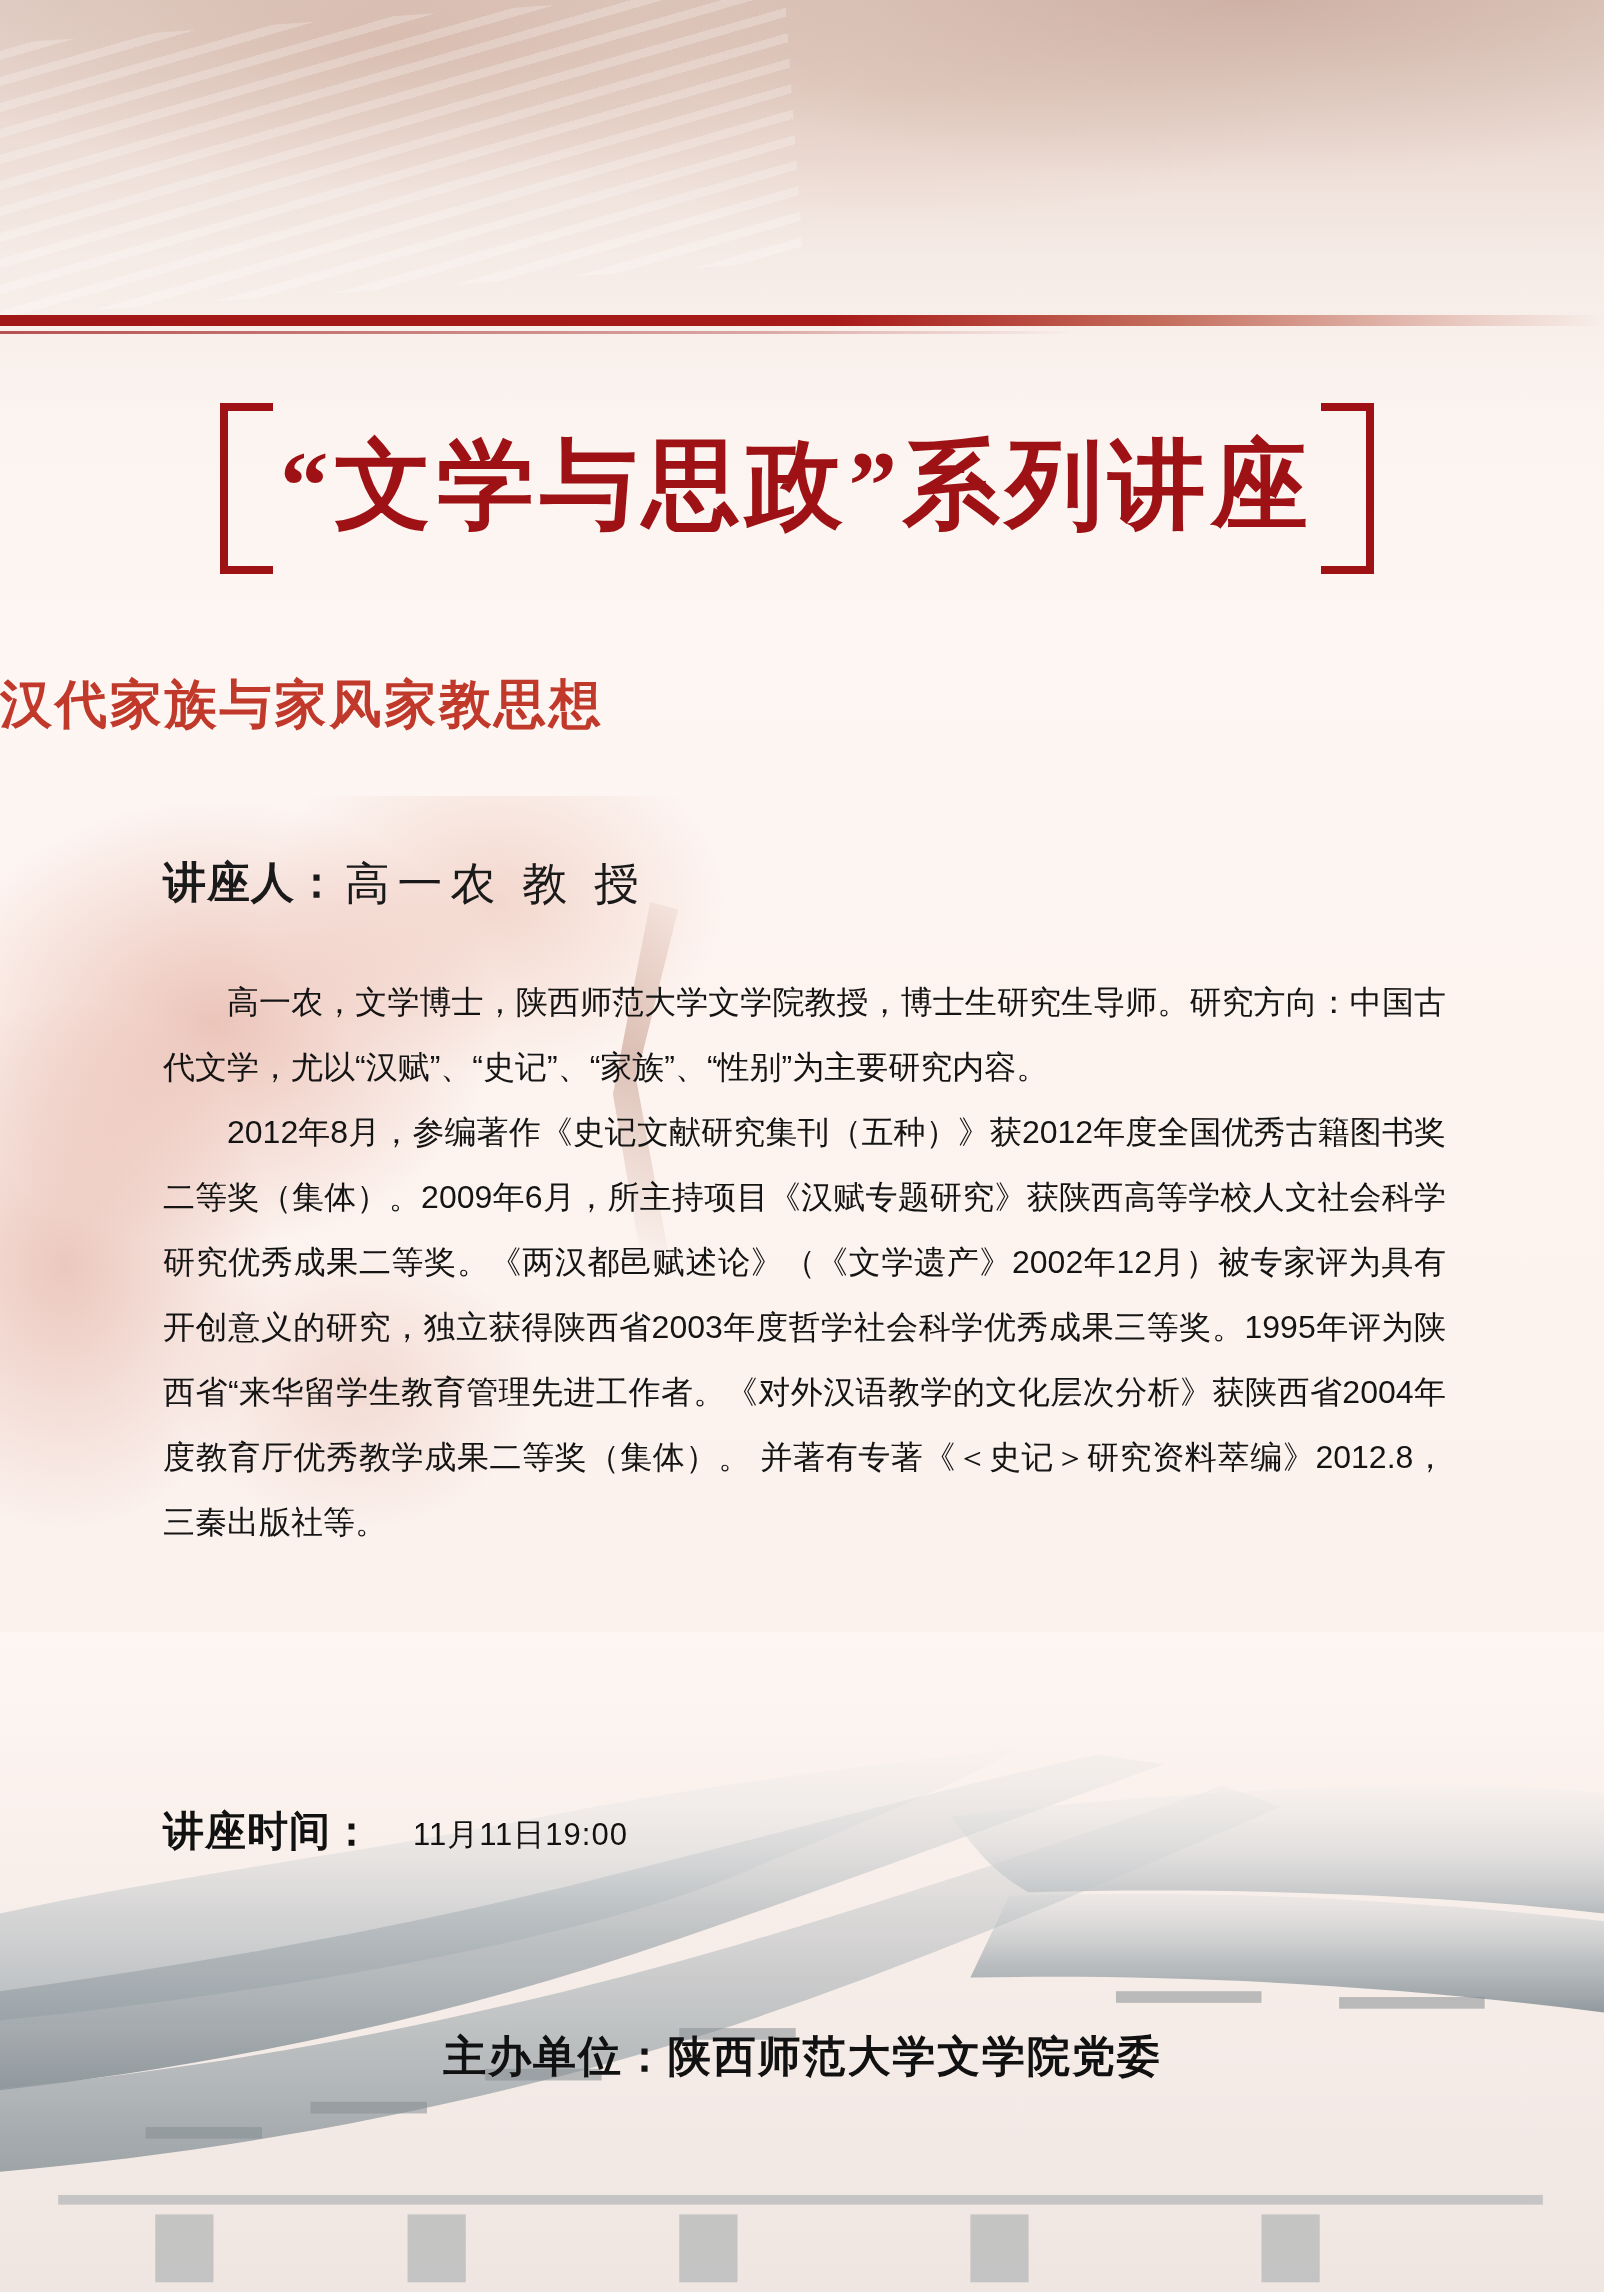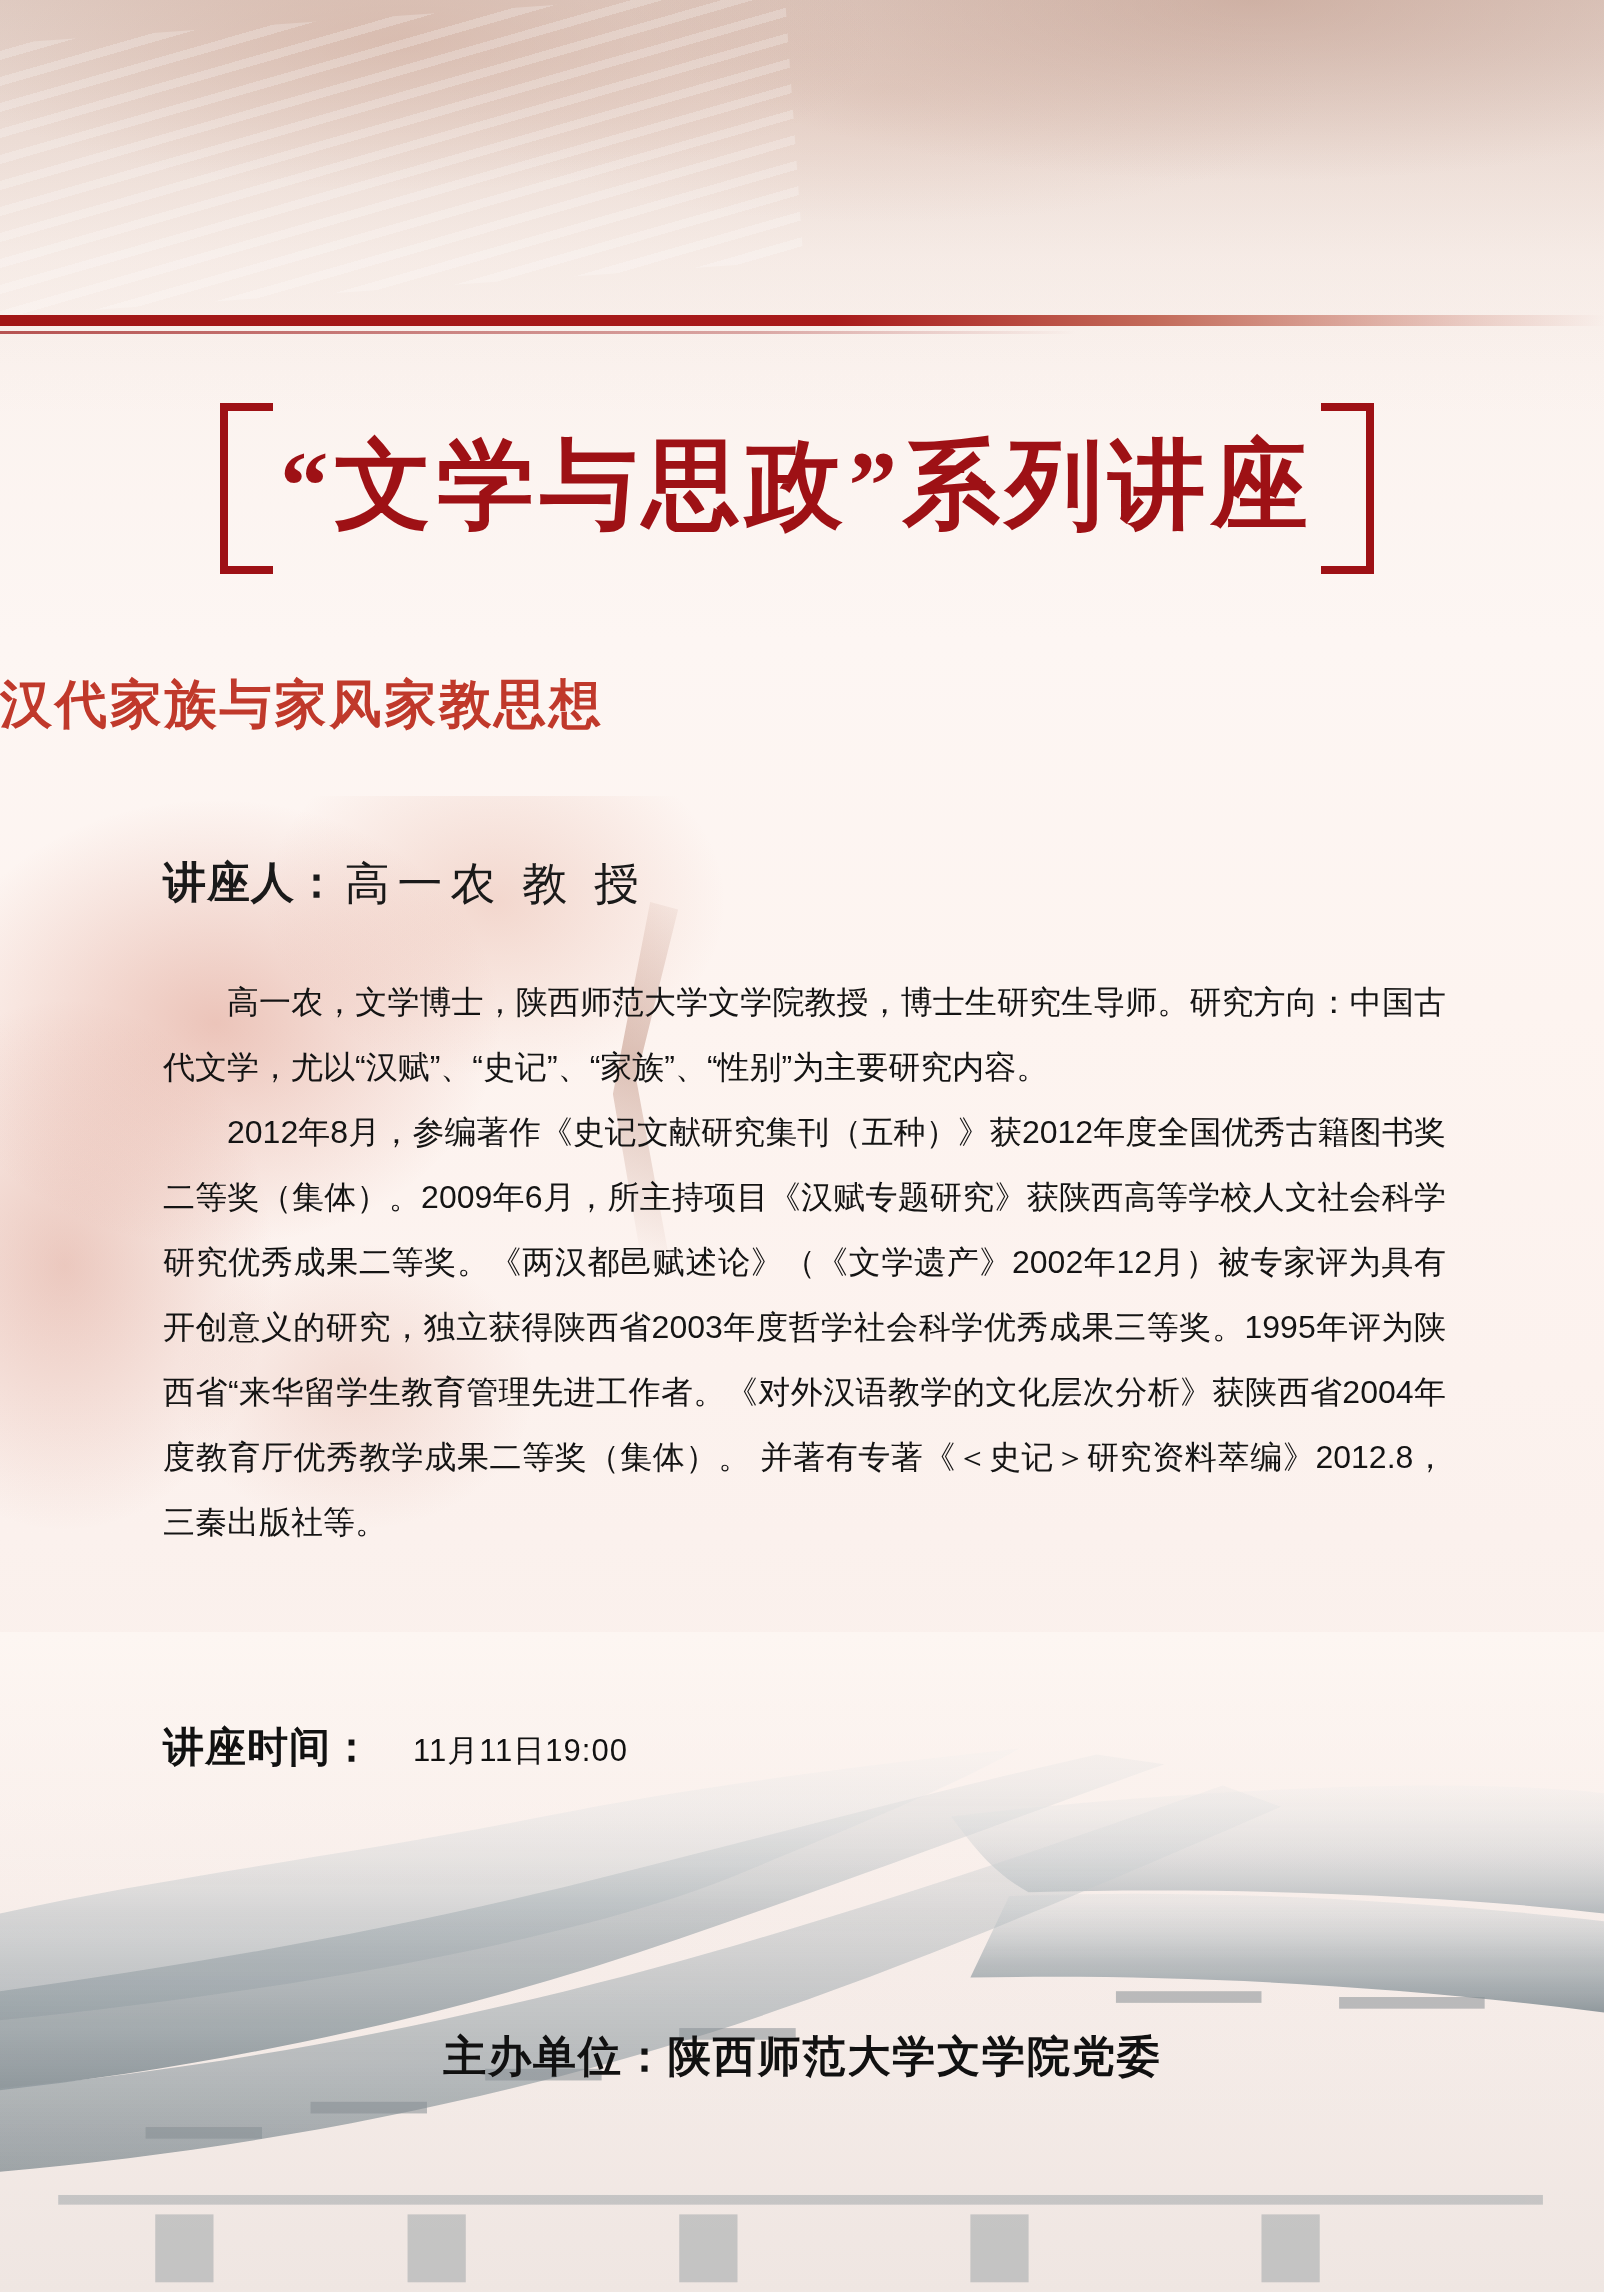--- a/index.html
+++ b/index.html
@@ -253,21 +253,21 @@
     text-align: justify;
   }
   .bio p {
     margin: 0;
     text-indent: 2em;
   }
 
   
   .info-block {
     position: absolute;
-    left: 163px; top: 1720px;
+    left: 163px; top: 1804px;
     display: flex;
     gap: 19.4px;
   }
   .info-line {
     display: flex;
     align-items: baseline;
     font-family: "Liberation Sans", sans-serif;
   }
   .info-label {
     font-size: 41px;

